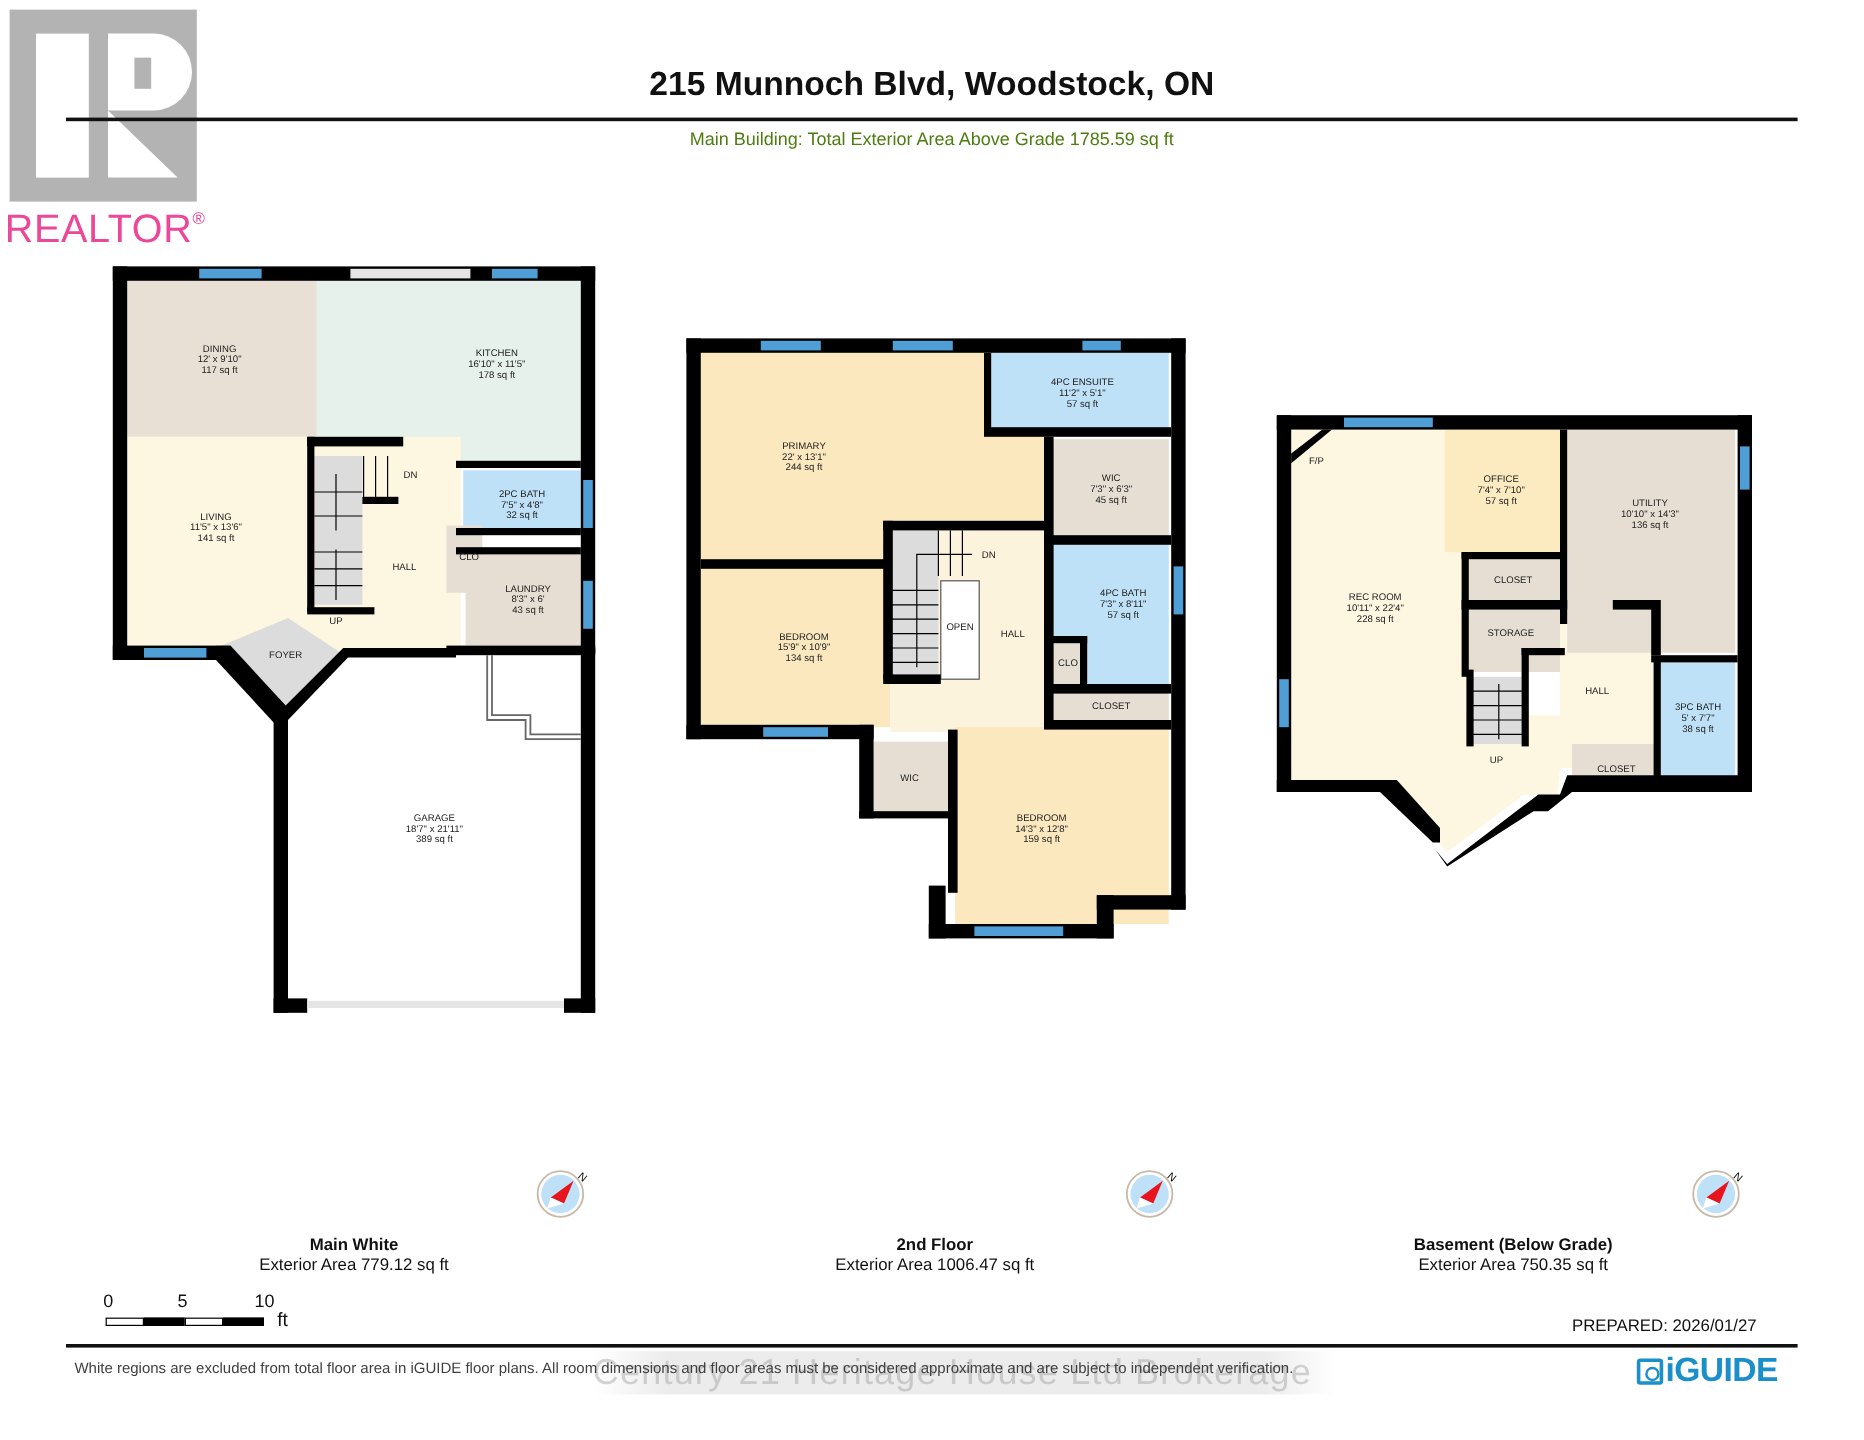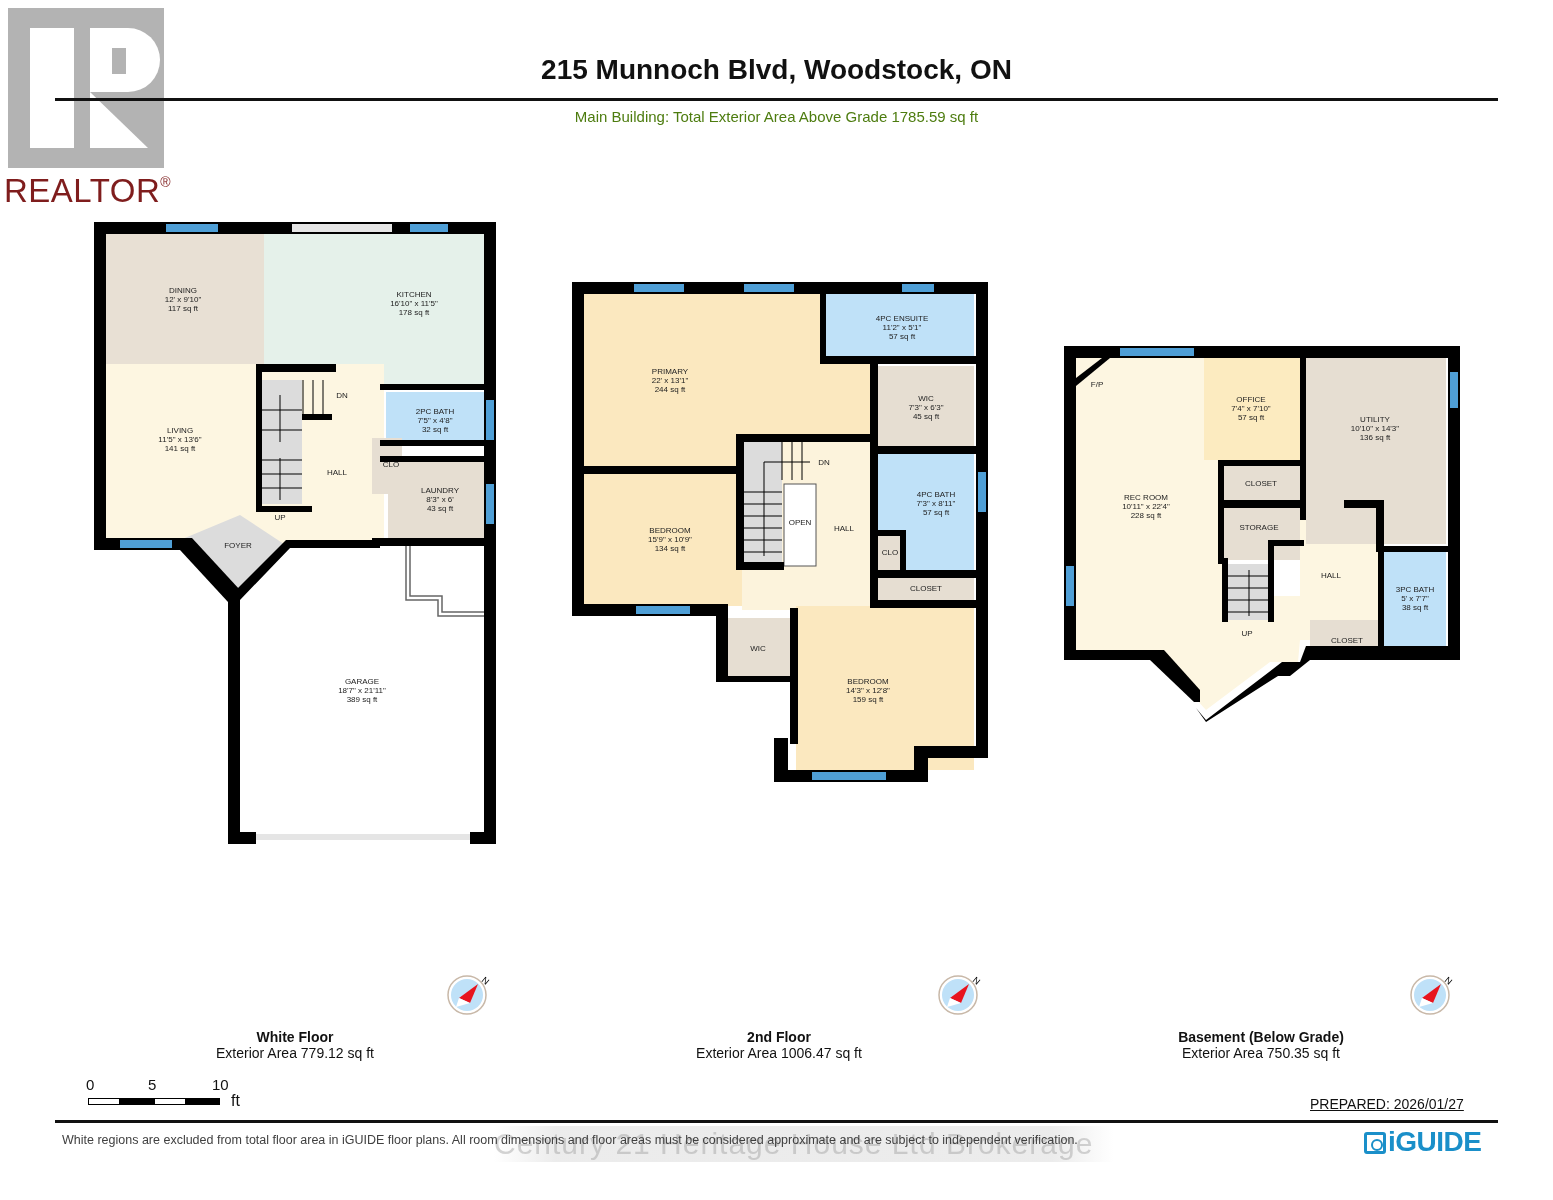--- a/index.html
+++ b/index.html
@@ -3,39 +3,39 @@
 <meta charset="utf-8">
 <style>
   * { box-sizing: border-box; margin: 0; padding: 0; }
   html, body { width: 1553px; height: 1200px; background: #ffffff; overflow: hidden; }
   body { position: relative; font-family: "Liberation Sans", sans-serif; color: #111; }
   .abs { position: absolute; }
 
   
   #realtor-logo { left: 8px; top: 8px; width: 156px; height: 160px; }
   #realtor-logo .box { position: absolute; left: 0; top: 0; width: 156px; height: 160px; background: #b3b3b3; }
-  #realtor-word { left: 4px; top: 172px; font-size: 33px; color: #7f1d1d; letter-spacing: 0.5px; }
+  #realtor-word { left: 4px; top: 172px; font-size: 33px; color: #ec4899; letter-spacing: 0.5px; }
   #realtor-word sup { font-size: 14px; vertical-align: top; position: relative; top: 2px; }
 
   #title { left: 0; width: 1553px; top: 54px; text-align: center; font-weight: bold; font-size: 28px; color: #111; }
   #title-rule { left: 55px; top: 98px; width: 1443px; height: 3px; background: #111; }
   #subtitle { left: 0; width: 1553px; top: 108px; text-align: center; font-size: 15px; color: #4d7c0f; }
 
   #plans { left: 0; top: 0; width: 1553px; height: 1200px; }
 
   .floor-caption { text-align: center; font-size: 14px; line-height: 16px; }
   .floor-caption .name { font-weight: bold; display: block; }
   .floor-caption .area { display: block; }
 
   #scale { left: 86px; top: 1076px; width: 180px; height: 40px; }
   #scale .lbl { position: absolute; top: 0; font-size: 15px; }
   #scale .bar { position: absolute; top: 22px; height: 7px; border: 1px solid #000; }
   #scale .ft { position: absolute; left: 145px; top: 16px; font-size: 16px; }
 
-  #prepared { left: 1310px; top: 1096px; font-size: 14px; text-decoration: underline; }
+  #prepared { left: 1310px; top: 1096px; font-size: 14px; }
   #footer-rule { left: 55px; top: 1120px; width: 1443px; height: 3px; background: #111; }
   #disclaimer { left: 62px; top: 1133px; font-size: 12.5px; color: #404040; }
   #watermark { left: 494px; top: 1126px; width: 620px; height: 36px; font-size: 30px; color: rgba(160,160,160,0.45);
                background: linear-gradient(to right, rgba(230,230,230,0.0), rgba(220,220,220,0.55) 10%, rgba(220,220,220,0.55) 90%, rgba(230,230,230,0)); letter-spacing: 1px; line-height: 36px; white-space: nowrap; overflow: hidden; }
   #iguide { left: 1364px; top: 1126px; font-size: 28px; color: #1a8fc9; font-weight: bold; letter-spacing: -0.5px; text-align: right; }
   #iguide .ic { display: inline-block; width: 22px; height: 22px; border: 3px solid #1a8fc9; border-radius: 3px; position: relative; top: 3px; margin-right: 2px; }
   #iguide .ic:after { content: ""; position: absolute; left: 4px; top: 4px; width: 8px; height: 8px; border: 2px solid #1a8fc9; border-radius: 50%; }
 
   svg text { font-family: "Liberation Sans", sans-serif; }
 </style>
@@ -309,21 +309,21 @@
     <use href="#compass"></use>
       <text x="14" y="-14" font-size="9" transform="rotate(40 14 -14)">N</text>
   </g>
   <g transform="translate(1430,995)">
     <use href="#compass"></use>
       <text x="14" y="-14" font-size="9" transform="rotate(40 14 -14)">N</text>
   </g>
 </svg>
 
 <div class="abs floor-caption" style="left:180px;top:1029px;width:230px;">
-  <span class="name">White Floor</span>
+  <span class="name">Main White</span>
   <span class="area">Exterior Area 779.12 sq ft</span>
 </div>
 <div class="abs floor-caption" style="left:664px;top:1029px;width:230px;">
   <span class="name">2nd Floor</span>
   <span class="area">Exterior Area 1006.47 sq ft</span>
 </div>
 <div class="abs floor-caption" style="left:1146px;top:1029px;width:230px;">
   <span class="name">Basement (Below Grade)</span>
   <span class="area">Exterior Area 750.35 sq ft</span>
 </div>

